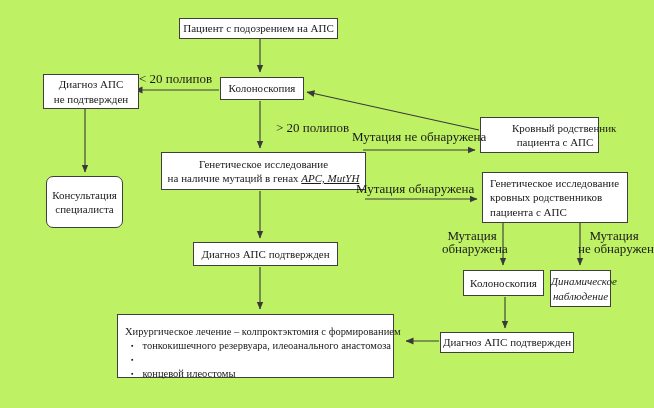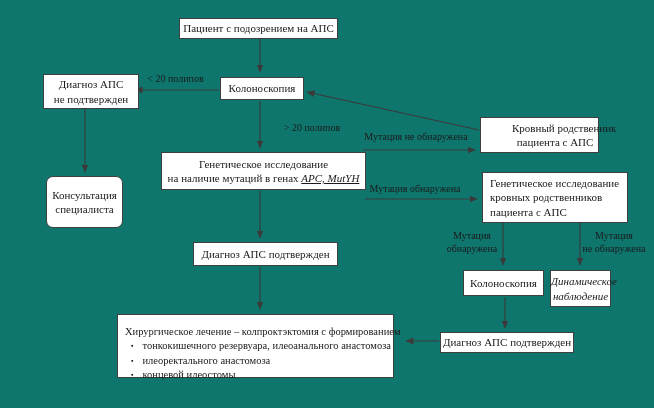--- a/index.html
+++ b/index.html
@@ -1,20 +1,20 @@
 <!DOCTYPE html>
 <html><head>
 <meta charset="utf-8">
 <style>
   html, body { margin: 0; padding: 0; background: #ffffff; }
   #stage {
     position: relative;
     width: 654px;
     height: 408px;
-    background: #0f766e;
+    background: #bef264;
     font-family: "Liberation Serif", "DejaVu Serif", serif;
     color: #1a1a1a;
     overflow: hidden;
   }
   #arrow-layer {
     position: absolute;
     left: 0; top: 0;
     width: 654px; height: 408px;
   }
   .box {
@@ -26,21 +26,21 @@
     line-height: 1.3;
     text-align: center;
     display: flex;
     flex-direction: column;
     justify-content: center;
     white-space: nowrap;
   }
   .box .line { display: block; }
   .lbl {
     position: absolute;
-    font-size: 10px;
+    font-size: 13px;
     line-height: 12.5px;
     text-align: center;
     white-space: nowrap;
   }
   .italic { font-style: italic; text-decoration: underline; }
 
   
   .b-patient   { left: 179px; top: 18px;  width: 159px; height: 21px; }
   .b-colo1     { left: 220px; top: 77px;  width: 84px;  height: 23px; }
   .b-notconf   { left: 43px;  top: 74px;  width: 96px;  height: 35px; }
@@ -149,21 +149,20 @@
   </div>
 
   <div class="box b-surgery">
     <div class="g-title">Хирургическое лечение – колпроктэктомия с формированием</div>
     <div class="g-bullet">
       <span class="g-dot">▪</span>
       <span>тонкокишечного резервуара, илеоанального анастомоза</span>
     </div>
     <div class="g-bullet">
       <span class="g-dot">▪</span>
-      <span>илеоректального анастомоза</span>
     </div>
     <div class="g-bullet">
       <span class="g-dot">▪</span>
       <span>концевой илеостомы</span>
     </div>
   </div>
 
   <div class="lbl l-lt20">&lt; 20 полипов</div>
   <div class="lbl l-gt20">&gt; 20 полипов</div>
   <div class="lbl l-mnf">Мутация не обнаружена</div>

